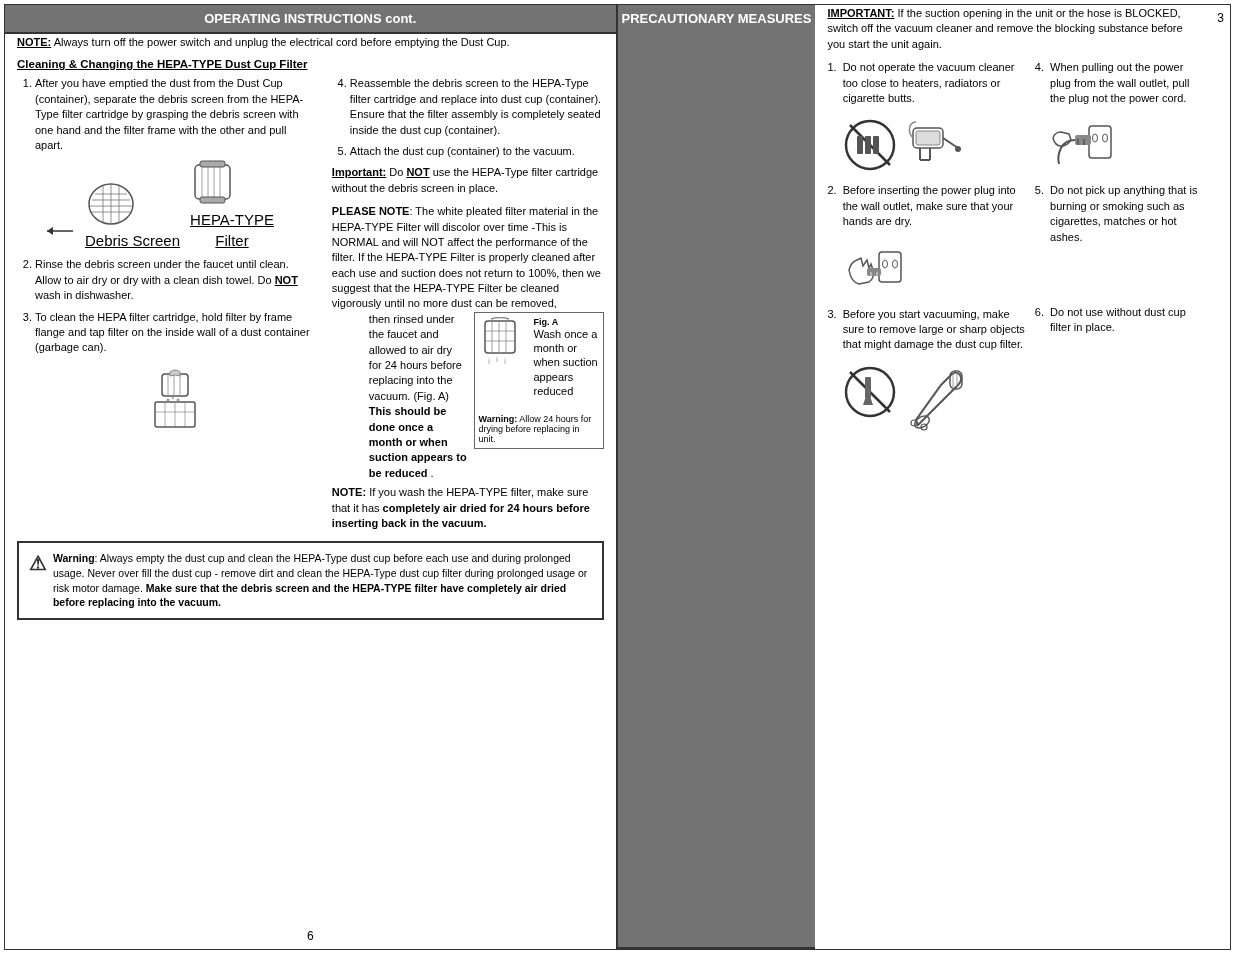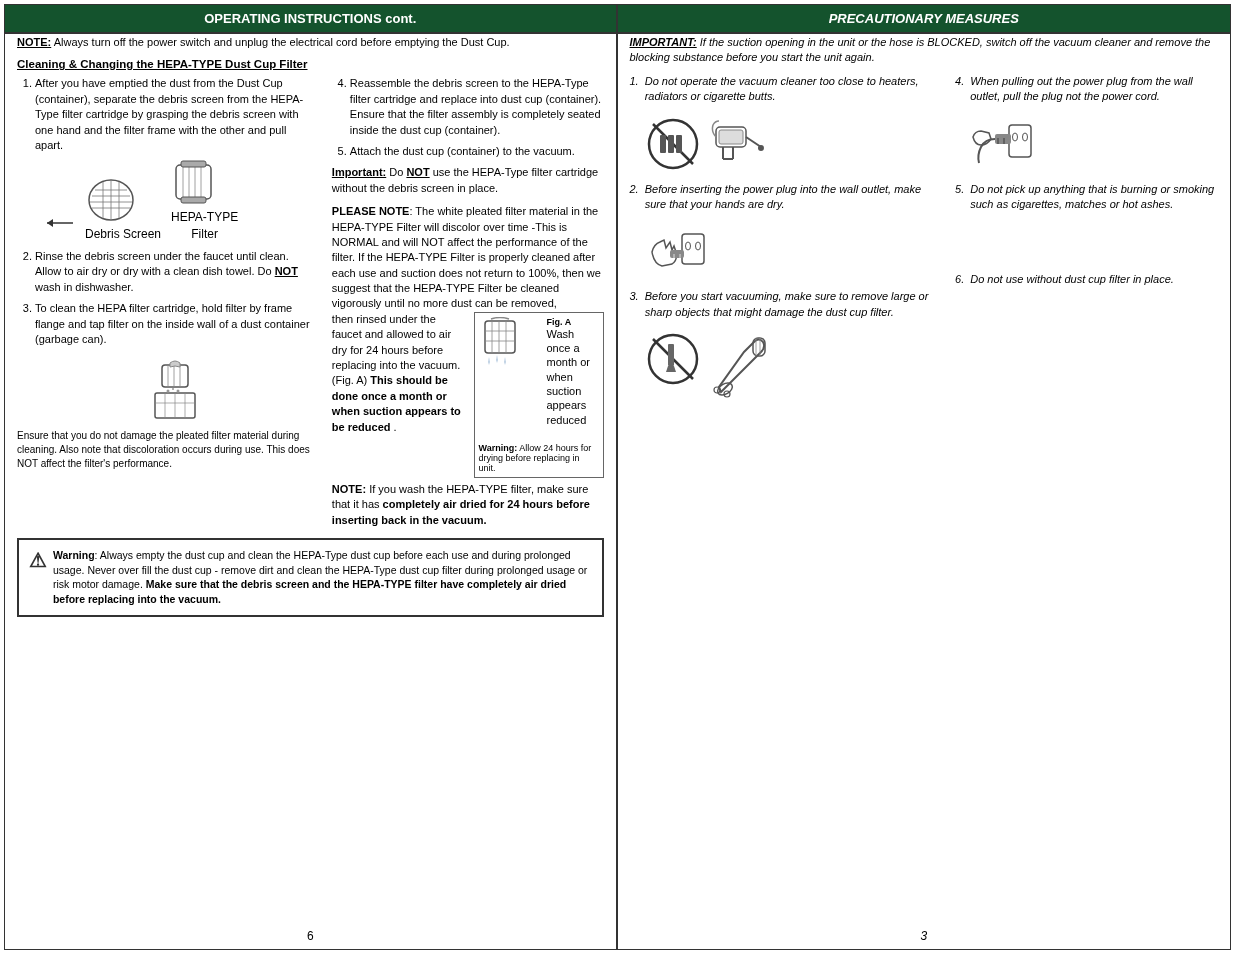--- a/index.html
+++ b/index.html
@@ -20,25 +20,24 @@
     }
     .left-panel {
       width: 50%;
       border-right: 2px solid #333;
       display: flex;
       flex-direction: column;
     }
     .right-panel {
       width: 50%;
       display: flex;
-      flex-direction: column;
-      font-style: italic;
+      flex-direction: row;
     }
     .panel-header {
-      background: #14532d;
+      background: #737373;
       color: #fff;
       text-align: center;
       font-weight: bold;
       font-size: 13px;
       padding: 6px 4px;
       border-bottom: 2px solid #333;
     }
     .panel-content {
       padding: 1px 12px;
       flex: 1;
@@ -58,23 +57,24 @@
     }
     ol {
       padding-left: 18px;
       margin-bottom: 6px;
     }
     ol li {
       margin-bottom: 6px;
       line-height: 1.4;
     }
     .fig-label {
-      font-size: 12px;
+      font-size: 15px;
       text-align: center;
       margin-top: 2px;
+      text-decoration: underline;
     }
     
     svg { display: block; }
     .warning-box {
       border: 2px solid #333;
       padding: 8px 10px;
       margin-top: 10px;
       font-size: 10.5px;
       line-height: 1.4;
       display: flex;
@@ -209,23 +209,20 @@
 
                   <path d="M30 10 Q35 6 40 10 L40 14 Q35 12 30 14 Z" fill="#ccc" stroke="#888" stroke-width="1"></path>
 
                   <circle cx="28" cy="38" r="1.5" fill="#999"></circle>
                   <circle cx="33" cy="36" r="1" fill="#999"></circle>
                   <circle cx="38" cy="38" r="1.5" fill="#999"></circle>
                 </svg>
               </div>
             </li>
           </ol>
-          <div class="note-line" style="font-size:10px; margin-top:4px;">
-            <span>Ensure that you do not damage the pleated filter material during cleaning. Also note that discoloration occurs during use.  This does NOT affect the filter's performance.</span>
-          </div>
         </div>
 
         <div style="flex:1;">
           <ol start="4">
             <li>
               <span>Reassemble the debris screen to the HEPA-Type filter cartridge and replace into dust cup (container). Ensure that the filter assembly is completely seated inside the dust cup (container).</span>
             </li>
             <li>
               <span>Attach the dust cup (container) to the vacuum.</span>
             </li>
@@ -235,21 +232,21 @@
             <span class="bold underline">Important:</span>
             <span> Do <span class="bold underline">NOT</span> use the HEPA-Type filter cartridge without the debris screen in place.</span>
           </div>
 
           <div style="position:relative;">
             <p style="line-height:1.4; ">
               <span class="bold">PLEASE NOTE</span>: The white pleated filter material in the HEPA-TYPE Filter will discolor over time -This is NORMAL and will NOT affect the performance of the filter. If the HEPA-TYPE Filter is properly cleaned after each use and suction does not return to 100%, then we suggest that the HEPA-TYPE Filter be cleaned vigorously until no more dust can be removed,
             </p>
 
             <div style="float:right; border:1px solid #666; padding:4px; width:130px; margin: 0 0 4px 6px; font-size:9.5px;">
-              <div style="display:flex; gap:16px; align-items:flex-start;">
+              <div style="display:flex; gap:3px; align-items:flex-start;">
                 <div>
 
                   <svg width="52" height="52" viewBox="0 0 52 52">
                     <rect x="6" y="4" width="30" height="32" rx="3" fill="none" stroke="#555" stroke-width="1.5"></rect>
                     <line x1="13" y1="4" x2="13" y2="36" stroke="#888" stroke-width="0.8"></line>
                     <line x1="20" y1="4" x2="20" y2="36" stroke="#888" stroke-width="0.8"></line>
                     <line x1="27" y1="4" x2="27" y2="36" stroke="#888" stroke-width="0.8"></line>
                     <line x1="6" y1="14" x2="36" y2="14" stroke="#888" stroke-width="0.8"></line>
                     <line x1="6" y1="24" x2="36" y2="24" stroke="#888" stroke-width="0.8"></line>
 
@@ -264,21 +261,21 @@
                   <div class="bold" style="font-size:9px;">Fig. A</div>
                   <div style="font-size:11px; line-height:1.3;">Wash once a month or when suction appears reduced</div>
                 </div>
               </div>
               <div style="margin-top:16px; font-size:9px;">
                 <span class="bold">Warning:</span>
                 <span> Allow 24 hours for drying before replacing in unit.</span>
               </div>
             </div>
 
-            <p style="line-height:1.4; margin-bottom:4px;">
+            <p style="line-height:1.4; margin-bottom:4px;margin-left:37px;">
               then rinsed under the faucet and allowed to air dry for 24 hours before replacing into the vacuum. (Fig. A) <span class="bold">This should be done once a month or when suction appears to be reduced</span> .
             </p>
             <div style="clear:both;"></div>
             <p style="line-height:1.4;">
               <span class="bold">NOTE:</span>
               <span> If you wash the HEPA-TYPE filter, make sure that it has <span class="bold">completely air dried for 24 hours before inserting back in the vacuum.</span></span>
             </p>
           </div>
         </div>
       </div>

